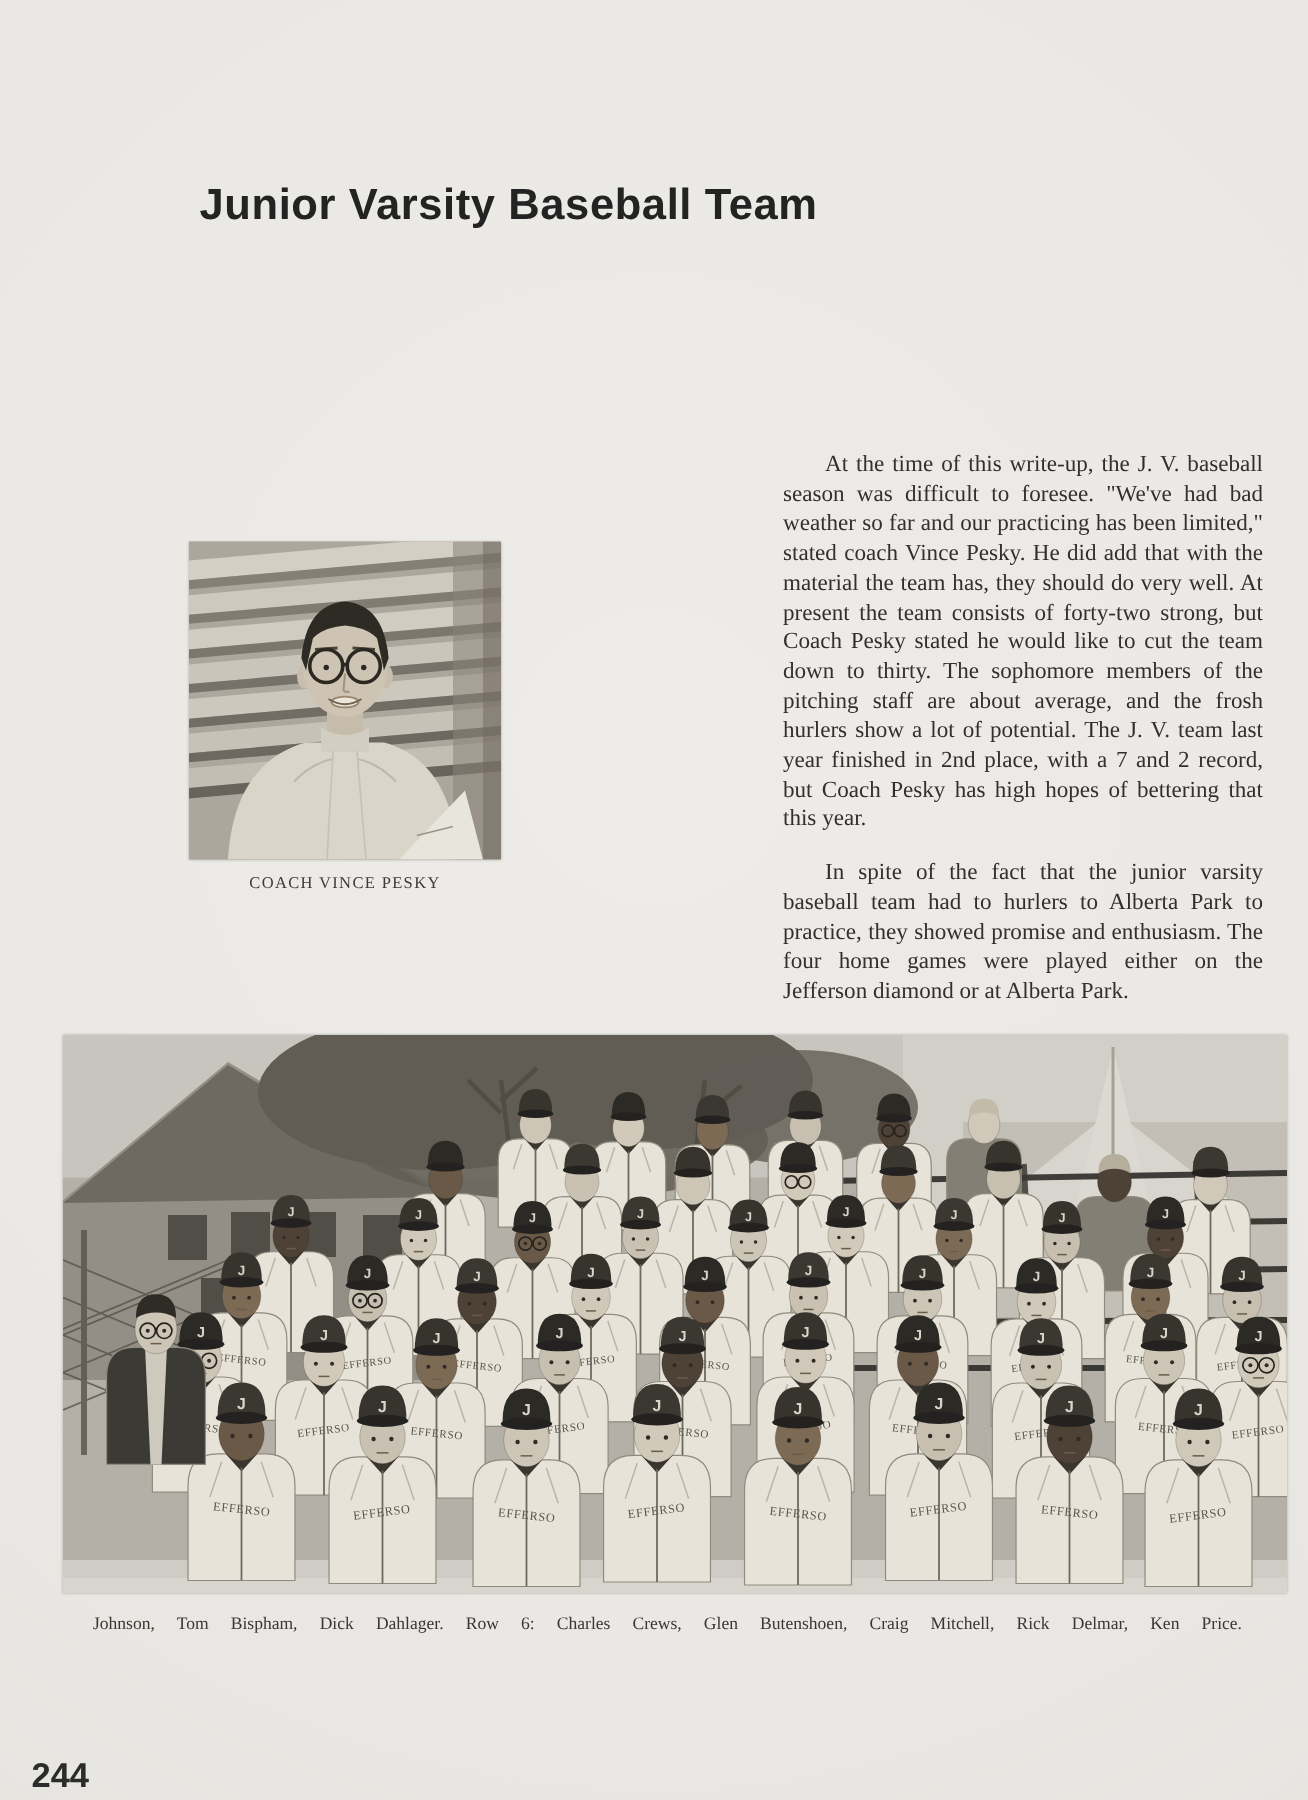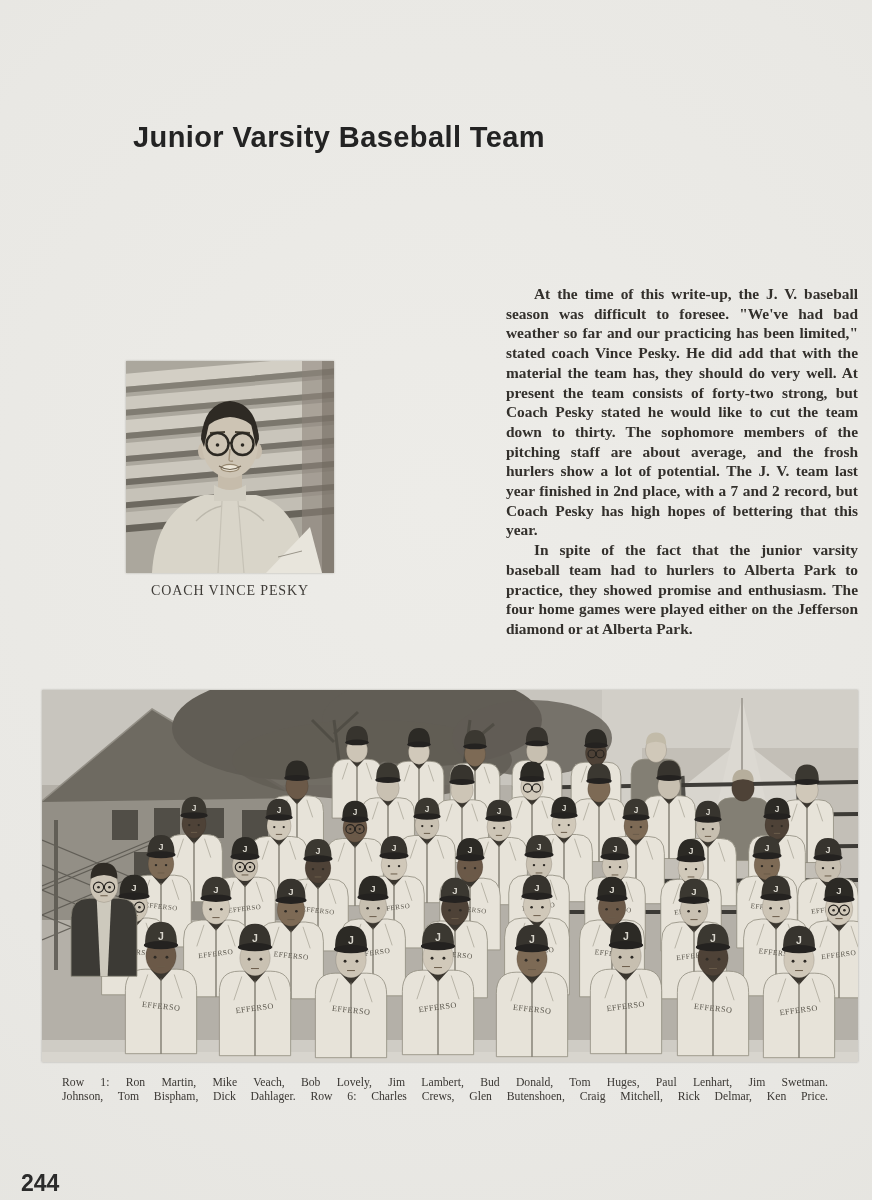--- a/index.html
+++ b/index.html
@@ -16,29 +16,29 @@
     position:absolute;left:133px;top:121px;
     font-family:"Liberation Sans", sans-serif;
     font-weight:700;font-size:29px;letter-spacing:.4px;color:#232323;
     white-space:nowrap;
   }
   .article{
     position:absolute;left:506px;top:284px;width:352px;
     font-size:15.4px;line-height:19.7px;color:#33302c;
     text-align:justify;
   }
-  .article p{margin:0;text-indent:28px;font-weight:bold;}
+  .article p{margin:16px;text-indent:28px;}
   .coach-photo{
     position:absolute;left:126px;top:361px;width:208px;height:212px;
     background:#b3afa6;box-shadow:0 0 2px rgba(60,55,45,.35);
   }
   .coach-photo svg{display:block;width:100%;height:100%;}
   .coach-caption{
     position:absolute;left:126px;top:583px;width:208px;
-    text-align:center;font-size:14px;letter-spacing:.9px;color:#3f3c38;
+    text-align:center;font-size:11px;letter-spacing:.9px;color:#3f3c38;
     white-space:nowrap;
   }
   .team-photo{
     position:absolute;left:42px;top:690px;width:816px;height:372px;
     background:#b6b2aa;box-shadow:0 0 2px rgba(60,55,45,.35);
   }
   .team-photo svg{display:block;width:100%;height:100%;}
   .team-caption{
     position:absolute;left:62px;top:1076px;width:766px;
     font-size:11.7px;line-height:13.9px;color:#3a3733;
@@ -730,19 +730,18 @@
           <circle cx="67.49" cy="197.22" r="1.342" fill="#2e2a25"></circle>
           <line x1="58.34" y1="205.76" x2="65.66" y2="205.76" stroke="#6b5c4a" stroke-width="1"></line>
           <circle cx="56.51" cy="197.22" r="5.124" fill="none" stroke="#26231f" stroke-width="1.1"></circle>
           <circle cx="67.49" cy="197.22" r="5.124" fill="none" stroke="#26231f" stroke-width="1.1"></circle>
           <line x1="61.39" y1="196.61" x2="62.61" y2="196.61" stroke="#26231f" stroke-width="1.1"></line>
         </g>
     </svg>
   </div>
 
   <div class="team-caption">
-    <div class="caption-line">Row 1:  Ron Martin,  Mike Veach,  Bob Lovely,  Jim Lambert,  Bud Donald,  Tom Huges,  Paul Lenhart,  Jim Swetman.</div>
     <div class="caption-line">Johnson,  Tom Bispham,  Dick Dahlager.  Row 6:  Charles Crews,  Glen Butenshoen,  Craig Mitchell,  Rick Delmar,  Ken Price.</div>
   </div>
 
   <div class="page-number">244</div>
 
 </div>
 
 </body></html>

